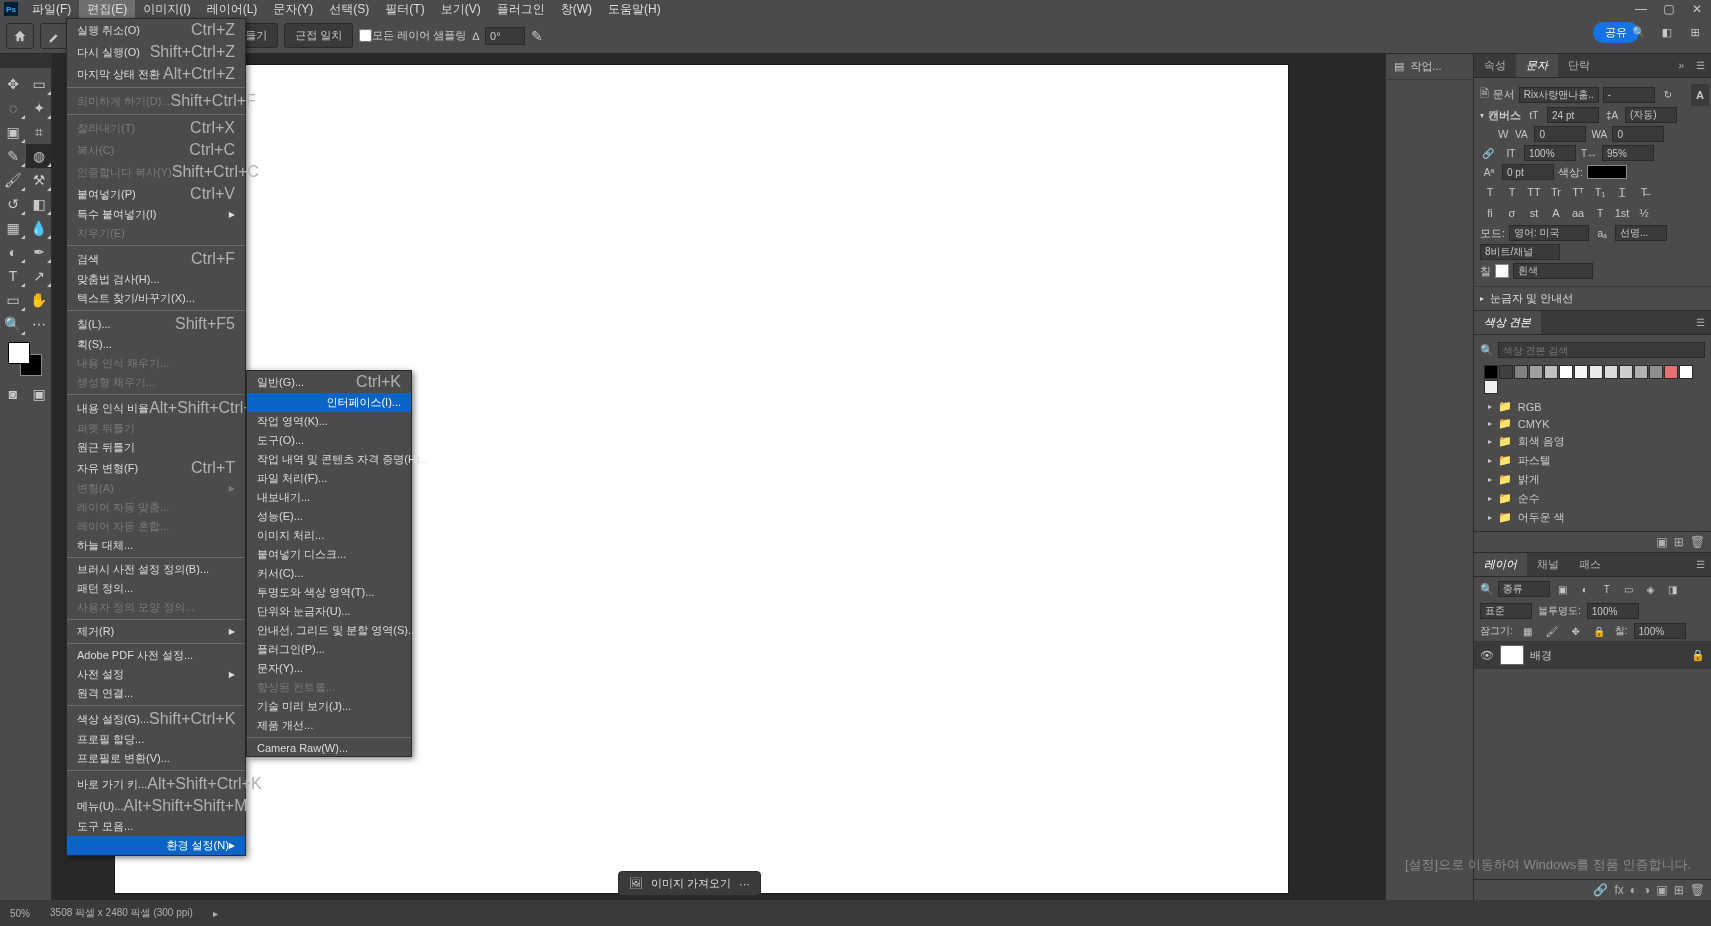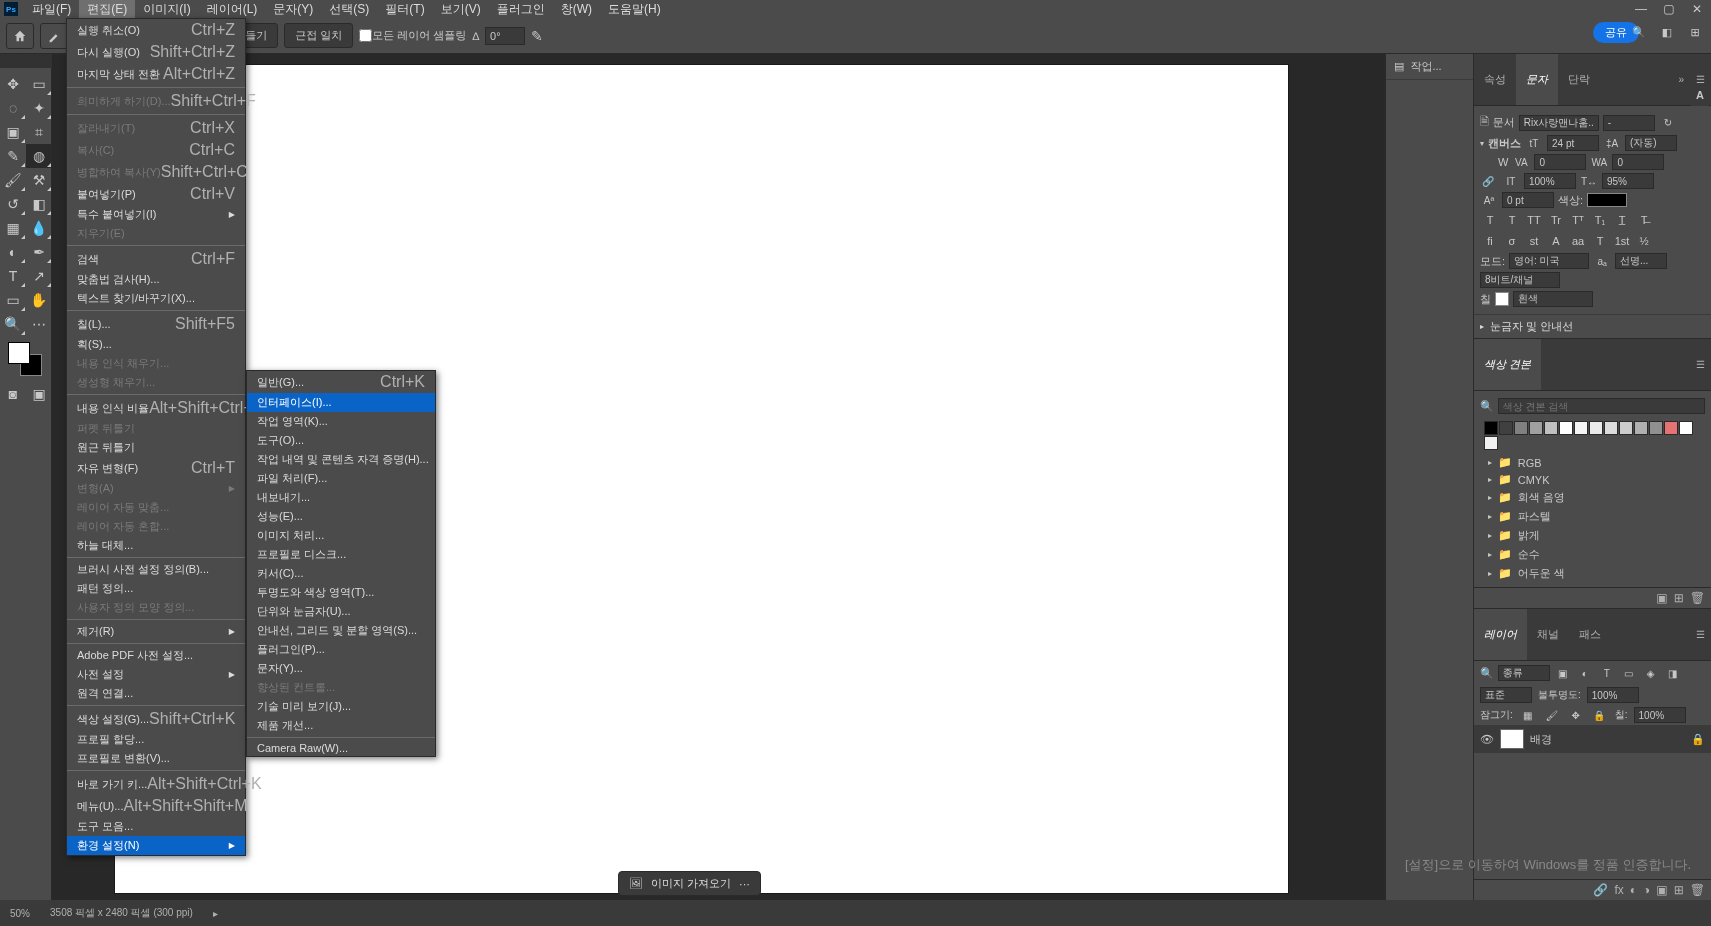--- a/index.html
+++ b/index.html
@@ -34,36 +34,36 @@
 .color-swatch .fg { position: absolute; top: 0; left: 0; width: 22px; height: 22px; background: #fff; border: 1px solid #000; }
 .color-swatch .bg { position: absolute; bottom: 0; right: 0; width: 22px; height: 22px; background: #000; border: 1px solid #888; }
 
 
 .canvas-area { position: absolute; top: 54px; left: 52px; right: 326px; bottom: 26px; background: #282828; overflow: hidden; } 
 .canvas { position: absolute; top: 10px; left: 62px; width: 1175px; height: 830px; background: #fff; border: 1px solid #1a1a1a; }
 
 
 .dropdown { position: absolute; background: #4b4b4b; border: 1px solid #2a2a2a; box-shadow: 2px 2px 6px rgba(0,0,0,.5); z-index: 100; }
 .dd-edit { top: 18px; left: 66px; width: 180px; }
-.dd-pref { top: 370px; left: 246px; width: 190px; }
+.dd-pref { top: 370px; left: 246px; width: 166px; }
 .dd-item { display: flex; justify-content: space-between; align-items: center; padding: 2px 10px; font-size: 11px; color: #dcdcdc; white-space: nowrap; position: relative; }
 .dd-item.disabled { color: #7a7a7a; }
-.dd-item.hl { background: #0a64c8; color: #fff; }
+.dd-item.hl { background: #0a64c8; color: #fff; justify-content: flex-end; }
 .dd-sep { height: 1px; background: #6a6a6a; margin: 2px 0; }
 .dd-item .arrow { font-size: 8px; }
 .sc { color: #b0b0b0; font-size: 16px; }
 
 
 .panel-col { position: absolute; top: 54px; right: 0; width: 326px; bottom: 26px; background: #4b4b4b; border-left: 1px solid #2a2a2a; display: flex; }
 .collapsed-col { width: 88px; border-right: 1px solid #2a2a2a; }
 .collapsed-col .mini { height: 26px; display: flex; align-items: center; padding: 0 8px; gap: 6px; font-size: 11px; border-bottom: 1px solid #3a3a3a; }
 .panels-main { flex: 1; display: flex; flex-direction: column; }
 
 .panel-tabs { display: flex; background: #3a3a3a; border-bottom: 1px solid #2a2a2a; align-items: center; }
-.panel-tab { padding: 18px 10px; font-size: 11px; color: #b0b0b0; }
+.panel-tab { padding: 4px 10px; font-size: 11px; color: #b0b0b0; }
 .panel-tab.act { background: #4b4b4b; color: #fff; font-style: italic; }
 .panel-tabs .flex { flex: 1; }
 .panel-menu { padding: 0 6px; color: #b0b0b0; font-size: 10px; }
 
 .panel-body { padding: 4px 6px; font-size: 11px; color: #c8c8c8; }
 .prop-row { display: flex; align-items: center; gap: 4px; margin: 3px 0; }
 .prop-in { background: #3a3a3a; border: 1px solid #2a2a2a; color: #c8c8c8; font-size: 10px; padding: 1px 4px; height: 16px; }
 .prop-in.small { width: 52px; }
 .prop-in.wide { width: 80px; }
 .icon-btn { width: 18px; height: 16px; display: flex; align-items: center; justify-content: center; font-size: 10px; color: #c8c8c8; }
@@ -231,21 +231,21 @@
     <div class="dd-sep"></div>
     <div class="dd-item disabled">
       <span>잘라내기(T)</span>
       <span class="sc">Ctrl+X</span>
     </div>
     <div class="dd-item disabled">
       <span>복사(C)</span>
       <span class="sc">Ctrl+C</span>
     </div>
     <div class="dd-item disabled">
-      <span>병합하여 복사(Y)</span>
+      <span>인증합니다 복사(Y)</span>
       <span class="sc">Shift+Ctrl+C</span>
     </div>
     <div class="dd-item">
       <span>붙여넣기(P)</span>
       <span class="sc">Ctrl+V</span>
     </div>
     <div class="dd-item">
       <span>특수 붙여넣기(I)</span>
       <span class="arrow">▶</span>
     </div>
@@ -383,21 +383,21 @@
     <div class="dd-item">
       <span>내보내기...</span>
     </div>
     <div class="dd-item">
       <span>성능(E)...</span>
     </div>
     <div class="dd-item">
       <span>이미지 처리...</span>
     </div>
     <div class="dd-item">
-      <span>프로필로 디스크...</span>
+      <span>붙여넣기 디스크...</span>
     </div>
     <div class="dd-item">
       <span>커서(C)...</span>
     </div>
     <div class="dd-item">
       <span>투명도와 색상 영역(T)...</span>
     </div>
     <div class="dd-item">
       <span>단위와 눈금자(U)...</span>
     </div>

